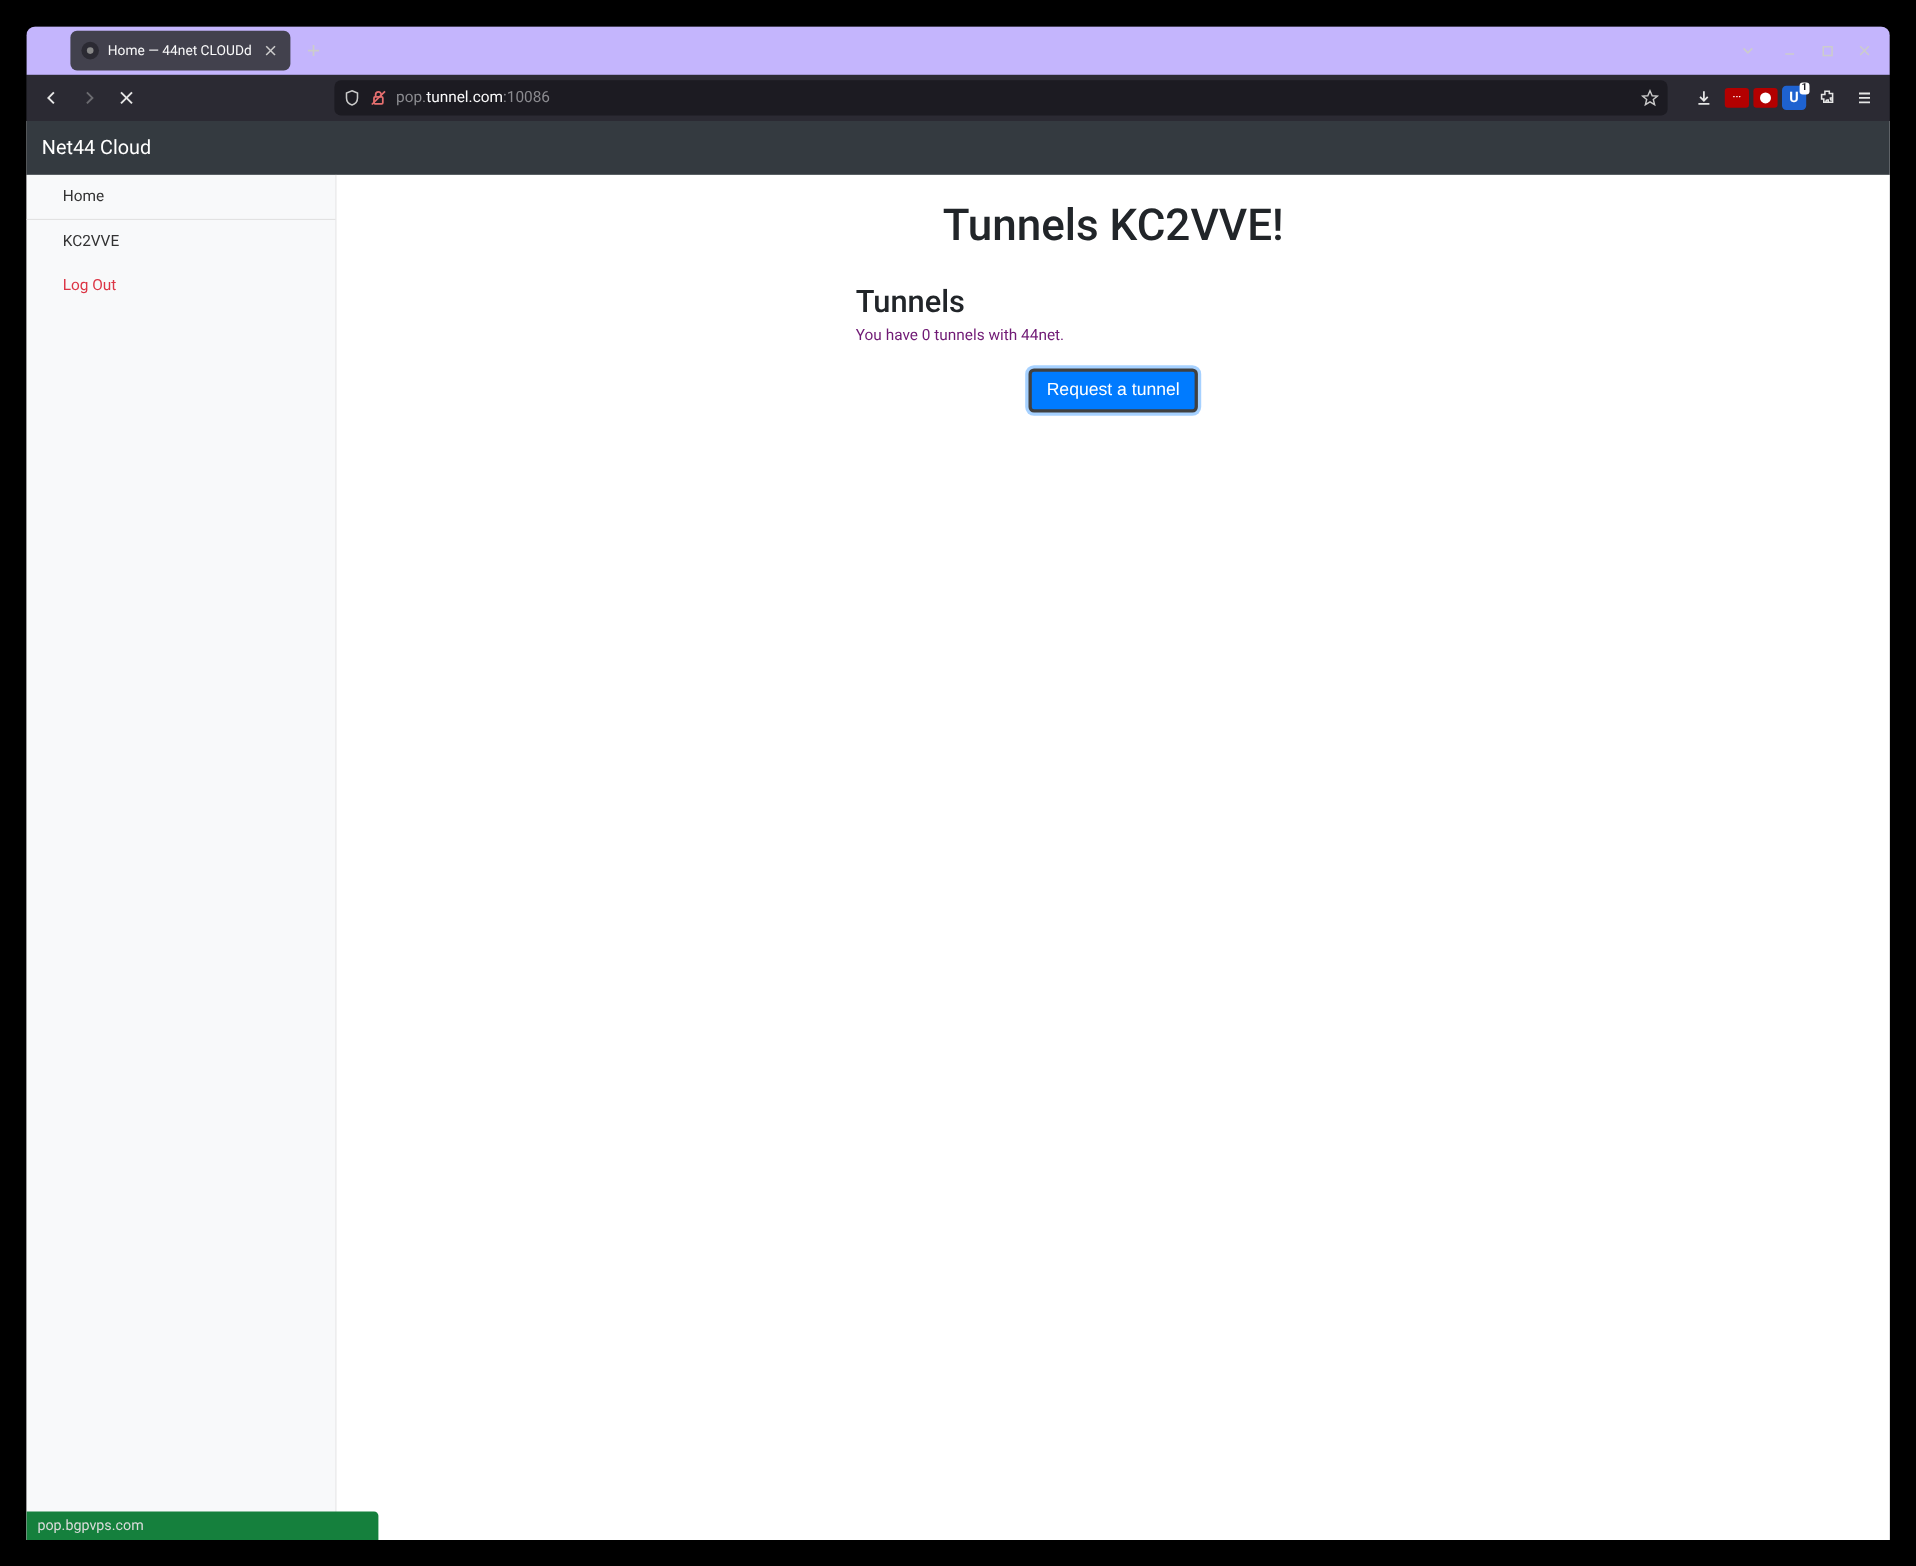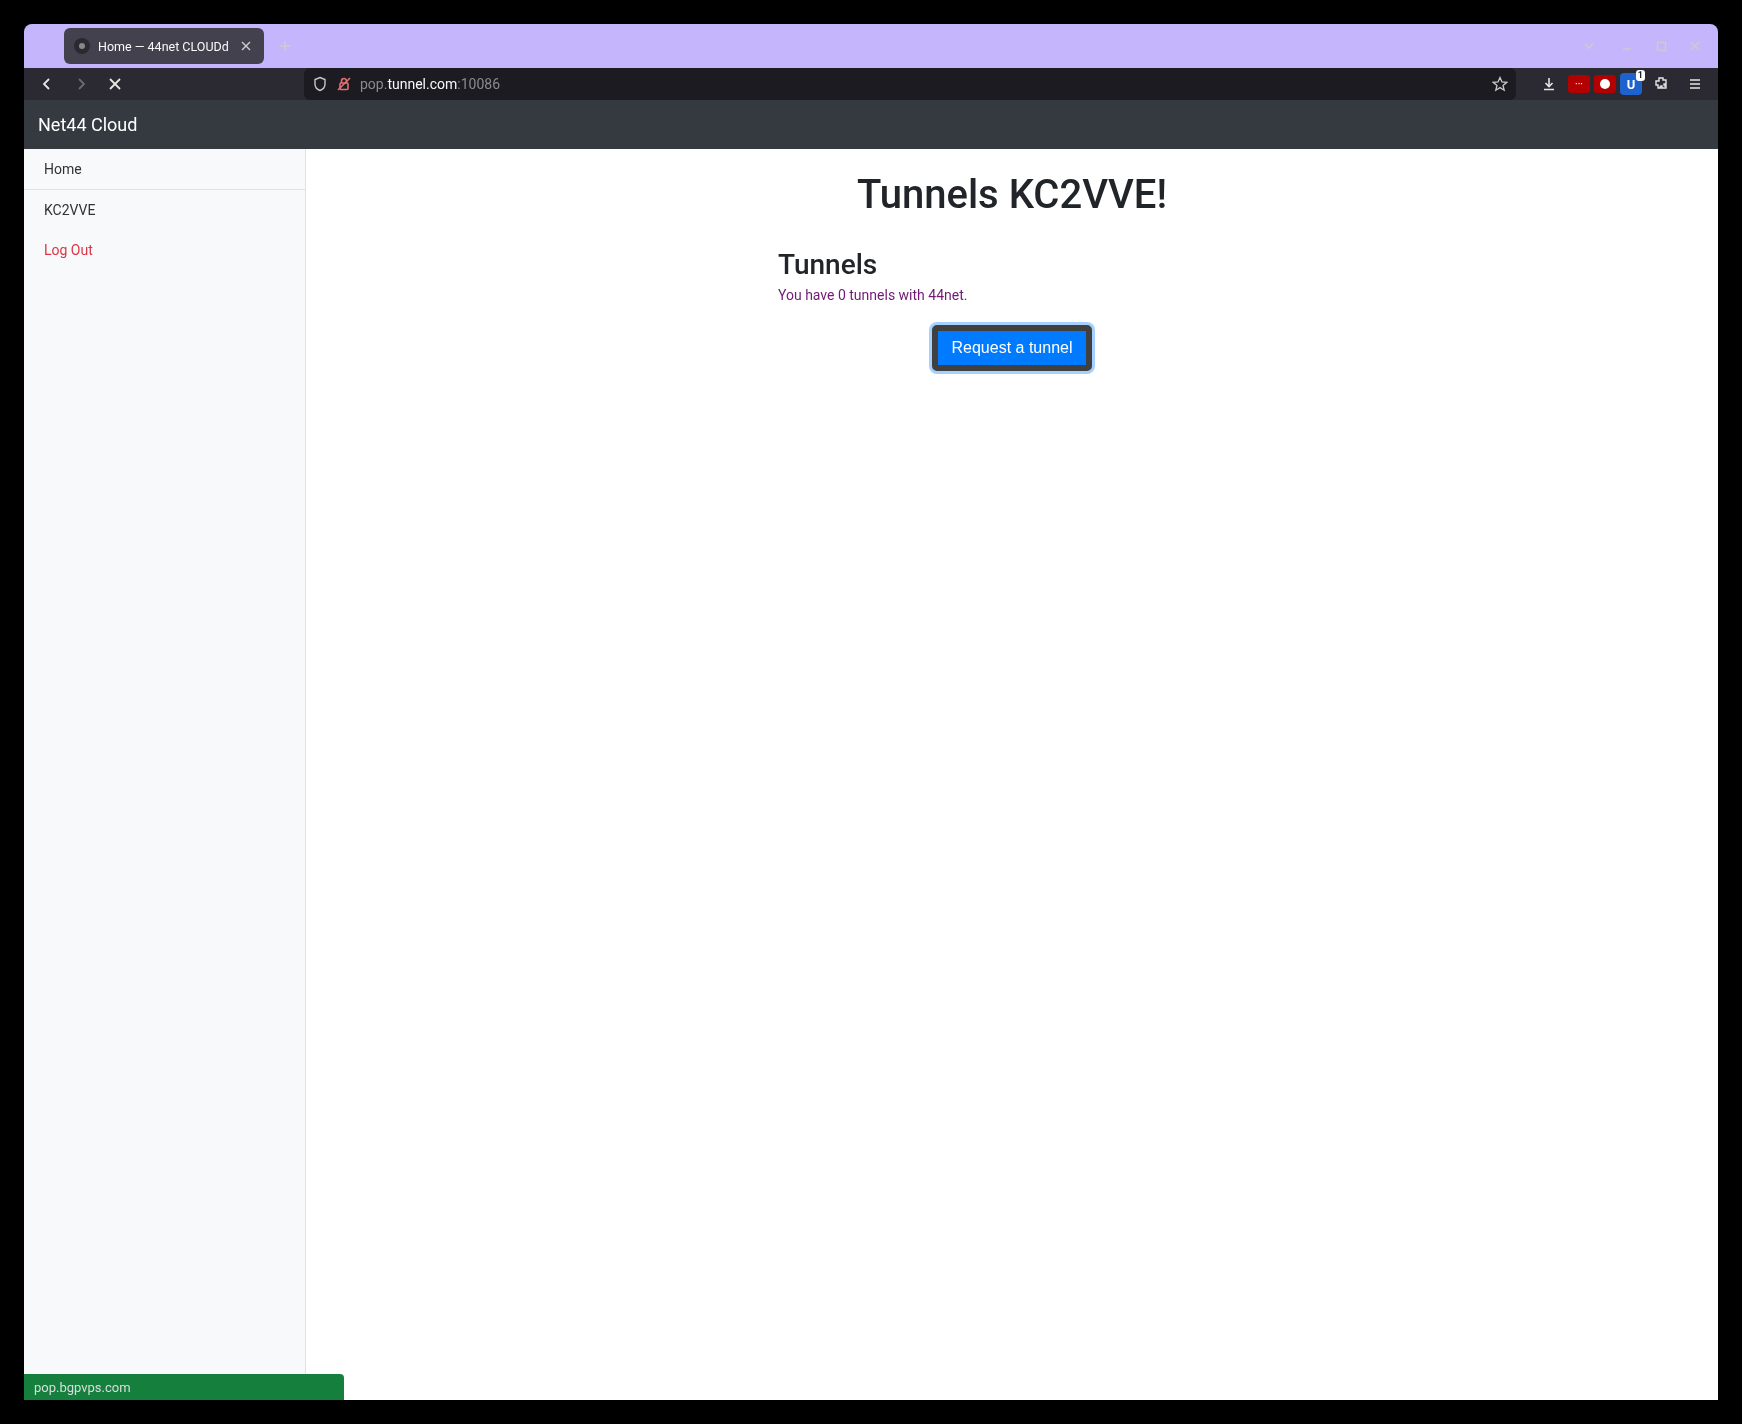--- a/index.html
+++ b/index.html
@@ -79,21 +79,21 @@
   color:#ccc;
 }
 .tab-overflow {
   width: 30px; height: 30px;
   display:flex; align-items:center; justify-content:center;
   color:#ccc; margin-right: 6px;
 }
 
 
 .navbar {
-  height: 32px;
+  height: 42px;
   background: #2b2a33;
   display: flex;
   align-items: center;
   padding: 0 8px;
   gap: 4px;
 }
 .nav-btn {
   width: 30px; height: 30px;
   display:flex; align-items:center; justify-content:center;
   color:#c8c8c8; border-radius:4px;
@@ -171,21 +171,21 @@
 
 .sidebar {
   width: 282px;
   background:#f8f9fa;
   border-right: 1px solid #e2e2e2;
   display:flex;
   flex-direction:column;
 }
 .sidebar a {
   display:block;
-  padding: 12px 20px;
+  padding: 12px 33px;
   font-size: 14px;
   color:#333;
   text-decoration:none;
 }
 .sidebar .group-sep { border-top:1px solid #e2e2e2; margin: 0; }
 .sidebar a.logout { color:#dc3545; }
 
 .main {
   flex:1;
   background:#fff;
@@ -211,21 +211,21 @@
   color:#212529;
   margin-bottom: 6px;
 }
 .section p {
   font-size: 14px;
   color:#701a75;
   margin-bottom: 22px;
 }
 .req-btn {
   background:#007bff;
-  border: 6px solid #404040;
+  border: 3px solid #404040;
   color:#fff;
   font-size: 16px;
   padding: 8px 14px;
   border-radius: 5px;
   box-shadow: 0 0 0 3px rgba(0,123,255,0.35);
   cursor: pointer;
   display:block;
   margin: 0 auto;
 }
 

